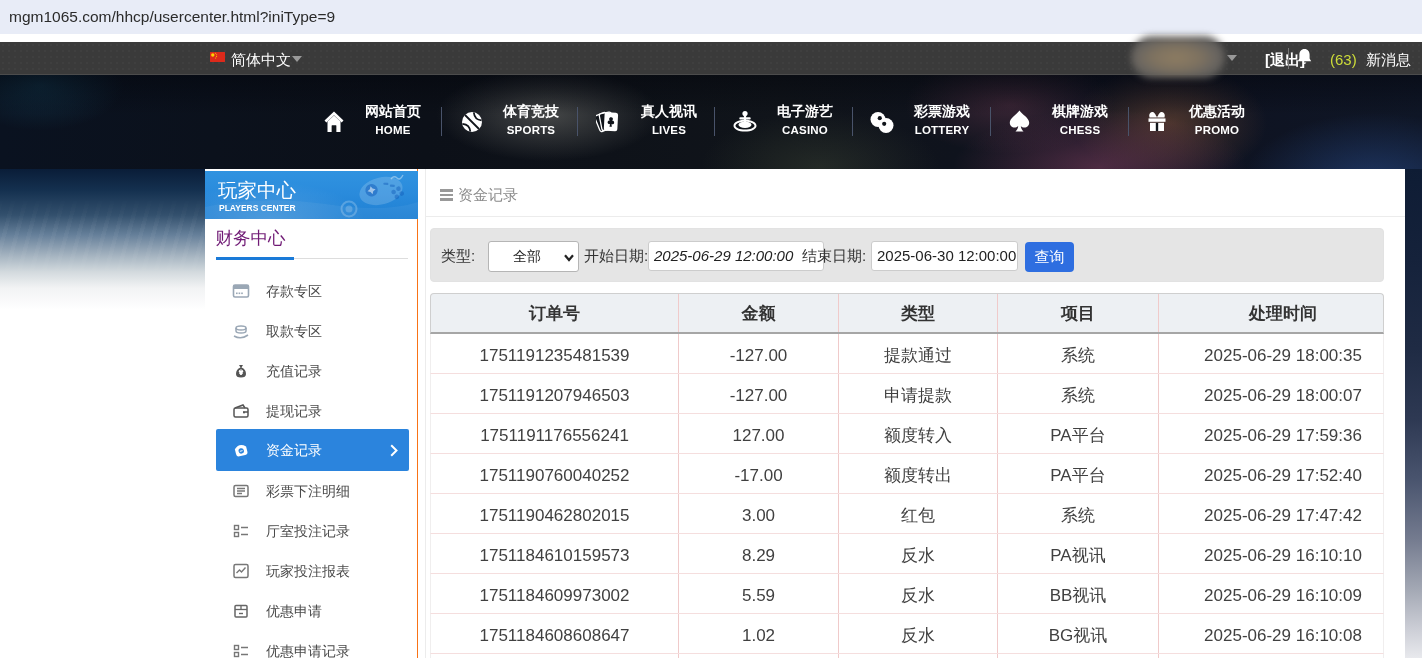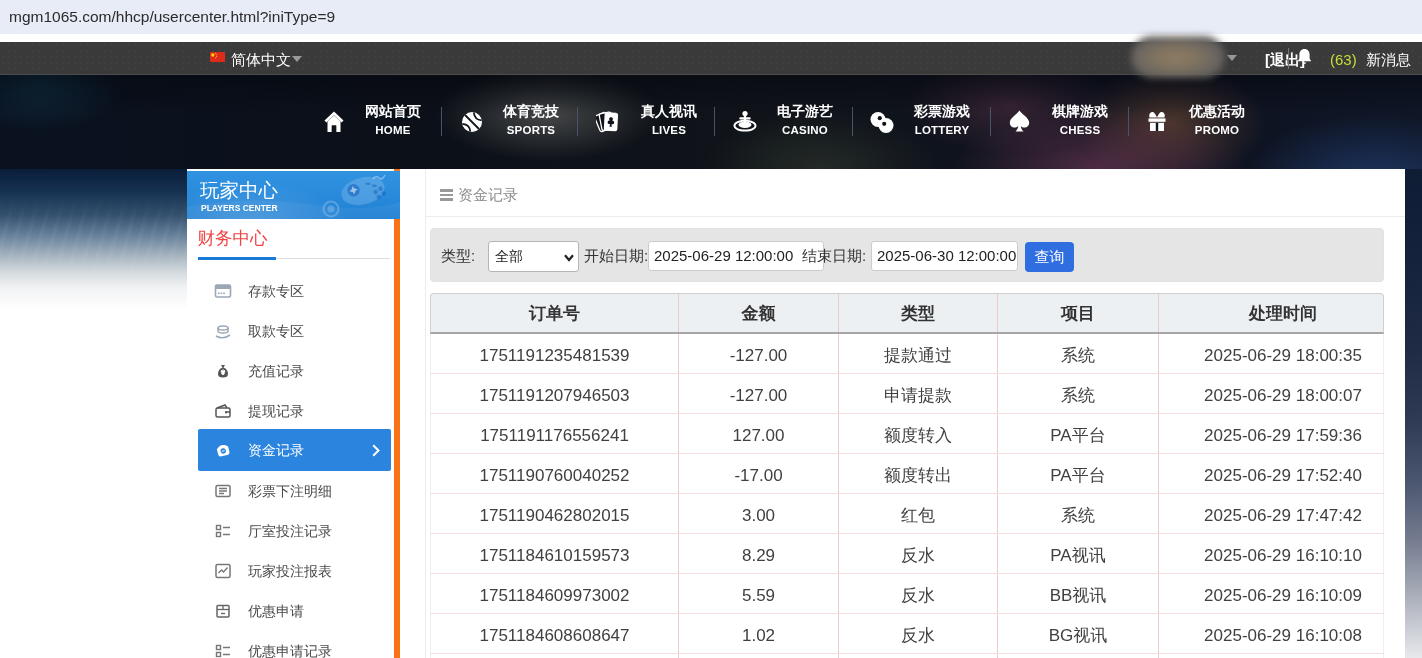--- a/index.html
+++ b/index.html
@@ -56,30 +56,30 @@
   #pagebg { left:0; top:169px; width:1422px; height:489px; background:#fff; }
   #leftstrip { left:0; top:169px; width:205px; height:489px;
     background:linear-gradient(180deg,#0a1d38 0px,#14304f 21px,#33506d 46px,#66809a 66px,#a3b2bf 86px,#d3dade 103px,#f2f3f4 119px,#ffffff 141px,#ffffff 489px); }
   #leftstreaks { left:0; top:196px; width:205px; height:95px;
     background:repeating-linear-gradient(105deg, rgba(255,255,255,0.04) 0 4px, rgba(255,255,255,0) 4px 12px);
     -webkit-mask-image:linear-gradient(180deg, transparent 0, #000 35%, #000 60%, transparent 100%); }
   #rightstrip { left:1405px; top:169px; width:17px; height:489px;
     background:linear-gradient(180deg,#0e1c34 0px,#15223b 90px,#1f2b44 180px,#2e3953 250px,#49546e 310px,#747b8f 370px,#a3a8b4 420px,#ccced6 460px,#e8e9ed 489px); }
 
   
-  #sidebar { left:187px; top:169px; width:213px; height:489px; background:#fff;
-             border-right:6px solid #f97316; }
+  #sidebar { left:205px; top:169px; width:213px; height:489px; background:#fff;
+             border-right:1px solid #f97316; }
   #shead { position:absolute; left:0; top:2px; width:213px; height:48px;
     background:
       radial-gradient(ellipse 140px 60px at 30% 110%, rgba(255,255,255,0.18), transparent 70%),
       linear-gradient(180deg,#3093e0 0%,#2a8bdc 45%,#1f80d3 100%);
     overflow:hidden; }
   #shead .t1 { position:absolute; left:13px; top:9px; font-size:19.5px; line-height:21px; color:#fff; }
   #shead .t2 { position:absolute; left:14px; top:32px; font-size:8.5px; color:#fff; letter-spacing:0; font-weight:bold; }
-  #fin { position:absolute; left:10.5px; top:60px; font-size:17.5px; line-height:18px; color:#ef4444; }
+  #fin { position:absolute; left:10.5px; top:60px; font-size:17.5px; line-height:18px; color:#701a75; }
   #uline { position:absolute; left:10.5px; top:89px; width:192px; height:1px; background:#ddd; }
   #ulineb { position:absolute; left:10.5px; top:87.5px; width:78.5px; height:3px; background:#1a7ad8; }
 
   .mitem { position:absolute; left:0; width:213px; height:40px; }
   .mico { position:absolute; left:27px; top:11px; width:18px; height:18px; }
   .mtxt { position:absolute; left:61px; top:0; line-height:40px; font-size:14px; color:#4a4a4a;text-align:right; }
   #mactive { position:absolute; left:11px; top:260px; width:193px; height:42px;
              background:#2b84dd; border-radius:2px; }
   #mactive .mico { left:16px; top:12px; }
   #mactive .mtxt { position:absolute; left:50px; top:0; line-height:42px; font-size:14px; color:#fff; }
@@ -90,21 +90,21 @@
             border-bottom:1px solid #ececec; }
   #bico { position:absolute; left:14px; top:20px; width:13px; height:11px; }
   #bico div { height:2.5px; background:#999; margin-bottom:2.2px; }
   #btxt { position:absolute; left:32px; top:17px; font-size:15px; color:#8a8a8a; }
 
   #filter { left:430px; top:228px; width:954px; height:54px; background:#e5e5e5;
             border:1px solid #e2e2e2; border-radius:4px; }
   .flabel { position:absolute; top:0; line-height:54px; font-size:15px; color:#333; }
   #fselect { position:absolute; left:57px; top:12px; width:91px; height:31px; background:#fff;
              border:1px solid #b5b5b5; border-radius:3px; font-size:14px; color:#222;
-             line-height:29px; padding-left:6px; }
+             line-height:29px; padding-left:24px; }
   #fselect svg { position:absolute; right:4px; top:12px; }
   .finput { position:absolute; top:12px; height:30px; background:#fff; border:1px solid #ccc;
             border-radius:3px; font-size:15px; color:#222; line-height:28px; padding-left:5px;
             white-space:nowrap; overflow:hidden; }
   #fbtn { position:absolute; left:594px; top:13px; width:49px; height:30px; background:#2e6ee0;
           border-radius:4px; color:#fff; font-size:15px; text-align:center; line-height:30px; }
 
   
   #dtable { left:430px; top:293px; width:954px; }
   #thead { display:flex; height:41px; background:#edf0f3;
@@ -366,21 +366,21 @@
         <div class="mtxt">优惠申请记录</div>
       </div>
   </div>
 
   <div id="filter" class="abs">
     <div class="flabel" style="left:10px;">类型:</div>
     <div id="fselect">全部<svg width="10" height="8" viewBox="0 0 10 8">
           <path d="M1 1.2 L5 6 L9 1.2" fill="none" stroke="#222" stroke-width="2.2"></path>
         </svg></div>
     <div class="flabel" style="left:153px;">开始日期:</div>
-    <div class="finput" style="left:217px; width:176px;">2025-06-29 12:00:00</div>
+    <div class="finput" style="left:217px; width:176px;font-style:italic;">2025-06-29 12:00:00</div>
     <div class="flabel" style="left:371px;">结束日期:</div>
     <div class="finput" style="left:440px; width:147px;">2025-06-30 12:00:00</div>
     <div id="fbtn">查询</div>
   </div>
 
   <div id="dtable" class="abs">
     <div id="thead">
         <div class="c c1">订单号</div>
         <div class="c c2">金额</div>
         <div class="c c3">类型</div>

